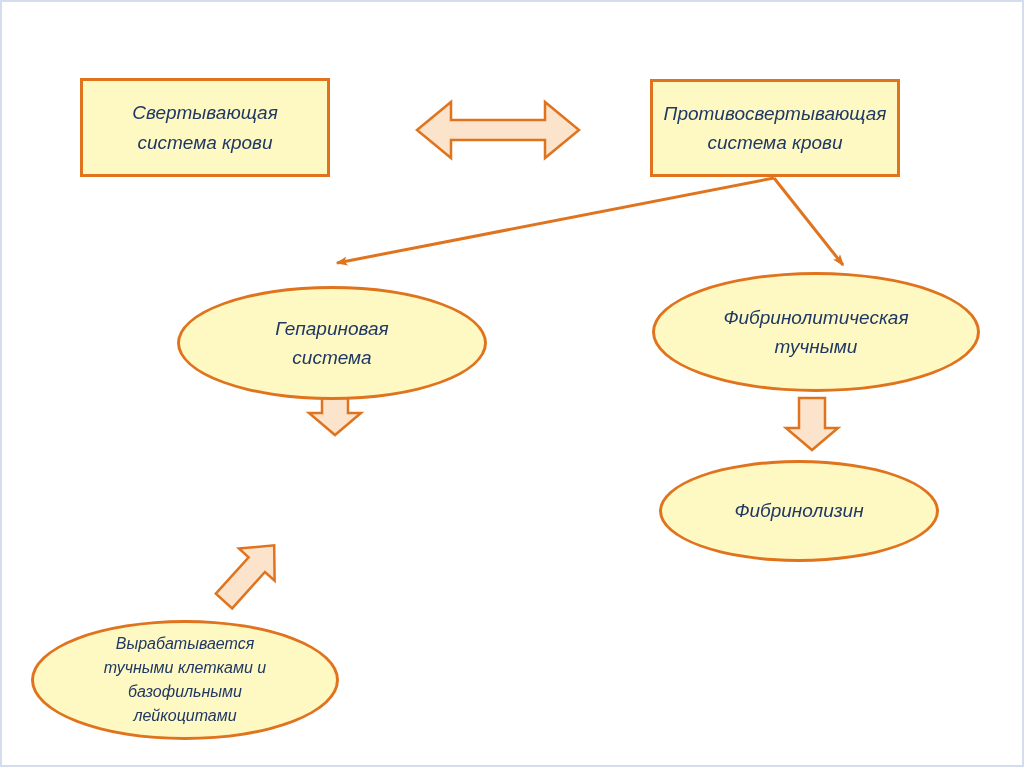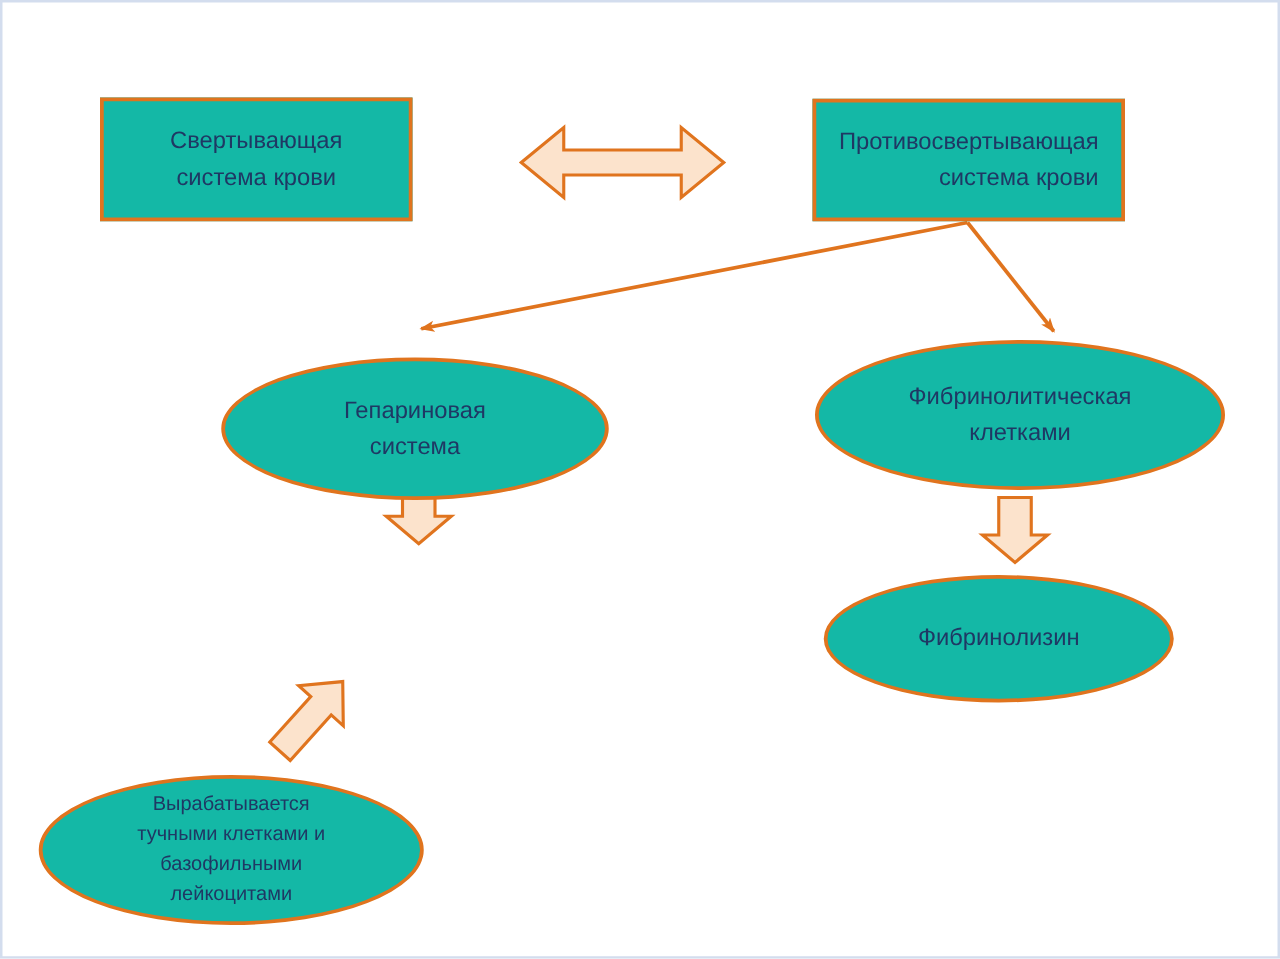--- a/index.html
+++ b/index.html
@@ -26,25 +26,26 @@
     pointer-events: none;
   }
   .node {
     position: absolute;
     display: flex;
     align-items: center;
     justify-content: center;
     text-align: center;
     white-space: pre-line;
     color: #1f3864;
-    background: #14b8a6;
+    background: #fef9c3;
     border: 3px solid #e0741e;
     box-sizing: border-box;
     font-size: 19px;
     line-height: 1.55;
+    font-style: italic;
   }
   .node.ellipse {
     border-radius: 50%;
     border-width: 3.5px;
   }
   .node.small-text {
     font-size: 16px;
     line-height: 1.5;
   }
   .block-shape {
@@ -82,28 +83,28 @@
     <polygon class="block-shape" points="320,381 346,381 346,411 359,411 333,433 307,411 320,411"></polygon>
 
     <polygon class="block-shape" points="797,396 823,396 823,426 836,426 810,448 784,426 797,426"></polygon>
 
     <polygon class="block-shape" transform="translate(222,599) rotate(-48)" points="0,-11 49,-11 49,-24 75,0 49,24 49,11 0,11"></polygon>
   </svg>
 
   <div class="node" style="left:78px; top:76px; width:250px; height:99px;">Свертывающая
 система крови</div>
 
-  <div class="node" style="left:648px; top:77px; width:250px; height:98px;text-align:right;">Противосвертывающая
+  <div class="node" style="left:648px; top:77px; width:250px; height:98px;">Противосвертывающая
 система крови</div>
 
   <div class="node ellipse" style="left:175px; top:284px; width:310px; height:114px;">Гепариновая
 система</div>
 
   <div class="node ellipse" style="left:650px; top:270px; width:328px; height:120px;">Фибринолитическая
-клетками</div>
+тучными</div>
 
 
   <div class="node ellipse" style="left:657px; top:458px; width:280px; height:102px;">Фибринолизин</div>
 
   <div class="node ellipse small-text" style="left:29px; top:618px; width:308px; height:120px;">Вырабатывается
 тучными клетками и
 базофильными
 лейкоцитами</div>
 
 </div>

